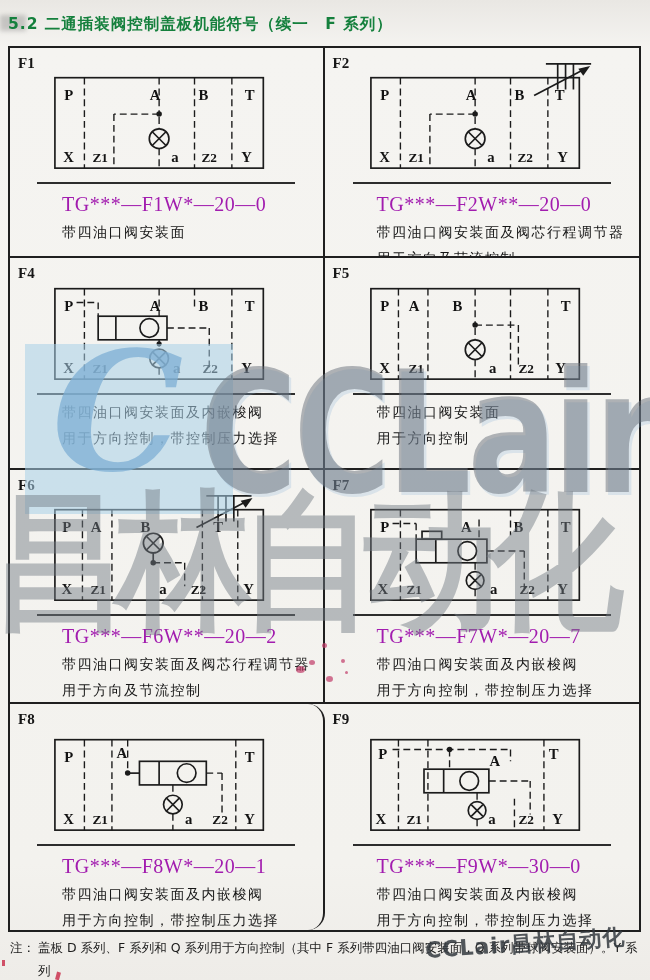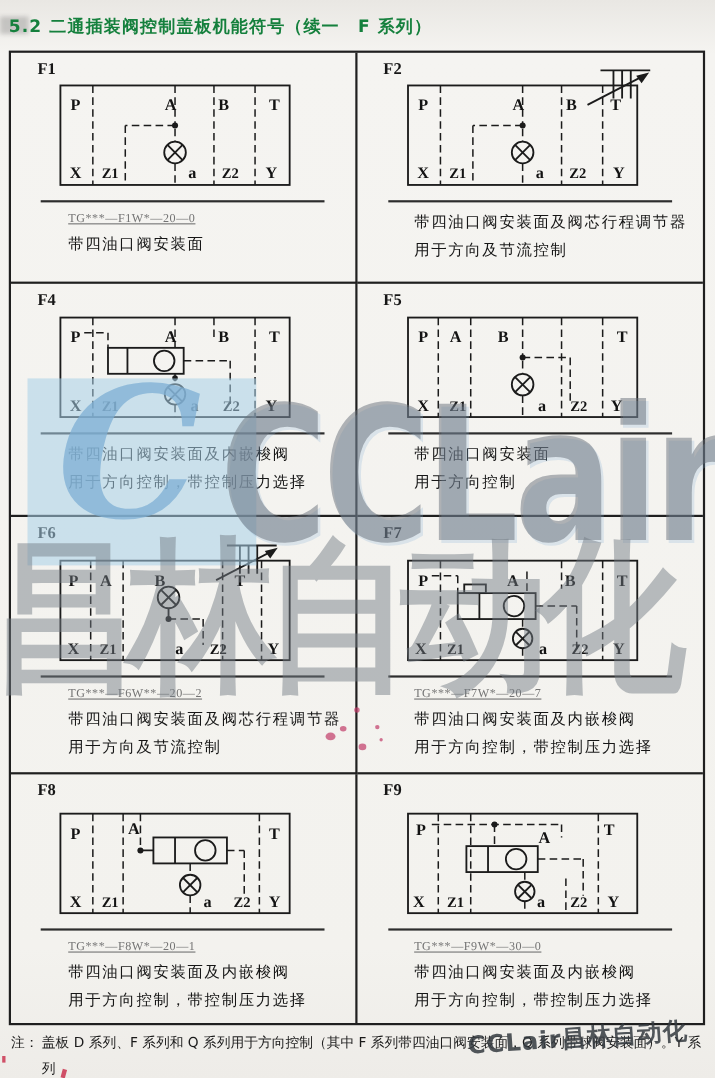--- a/index.html
+++ b/index.html
@@ -16,36 +16,36 @@
   }
   .title-smudge{position:absolute;left:0;top:15px;width:26px;height:16px;background:rgba(90,90,90,.28);filter:blur(2px);}
   
   .table{
     position:absolute;left:8px;top:46px;width:633px;height:886px;
     border:2px solid #1f1f1f;box-sizing:border-box;background:transparent;
   }
   .grid{display:grid;grid-template-columns:1fr 1fr;grid-template-rows:210px 212px 234px 226px;width:100%;height:100%;}
   .cell{position:relative;border-right:2px solid #1f1f1f;border-bottom:2px solid #1f1f1f;box-sizing:border-box;overflow:hidden;}
   .cell:nth-child(even){border-right:none;}
-  .cell:nth-last-child(-n+2){border-bottom:none;}
-  .f-label{position:absolute;left:24px;top:7px;font-family:"Liberation Serif",serif;font-weight:bold;font-size:15px;color:#161616;}
+  .cell:nth-last-child(-n+2){border-bottom:none;border-radius:17px;}
+  .f-label{position:absolute;left:8px;top:7px;font-family:"Liberation Serif",serif;font-weight:bold;font-size:15px;color:#161616;}
   
   .diag{display:block;margin:12px auto 0;width:234px;height:116px;}
   .r2 .diag{margin-top:13px;}
   .r3 .diag{margin-top:22px;}
   .r4 .diag{margin-top:18px;}
   .diag path,.diag rect,.diag circle,.diag line{stroke:#1b1b1b;fill:none;stroke-width:1.7;stroke-linecap:butt;}
   .diag .dash{stroke-dasharray:7 4;stroke-width:1.4;}
   .diag .dot{fill:#1b1b1b;stroke:none;}
   .diag .head{fill:#1b1b1b;stroke:none;}
   .diag text{fill:#131313;stroke:none;font-family:"Liberation Serif","DejaVu Serif",serif;font-weight:bold;font-size:15px;text-anchor:middle;}
   .diag text.sm{font-size:13.5px;}
   .sep{width:258px;margin:6px auto 0;border:none;border-top:2px solid #2d2d2d;}
   .txt{margin:9px 0 0 52px;}
-  .code{font-family:"Liberation Serif","DejaVu Serif",serif;font-size:11px;color:#737373;letter-spacing:.5px;text-decoration:underline;}
+  .code{font-family:"Liberation Serif","DejaVu Serif",serif;font-size:20px;color:#a21caf;letter-spacing:.5px;}
   .desc{font-size:14px;color:#161616;letter-spacing:1.5px;margin-top:8px;}
   
   .note{position:absolute;left:10px;top:936px;width:632px;font-size:12.5px;color:#1a1a1a;line-height:23px;}
   .note .lbl{position:absolute;left:0;top:0;}
   .note .l1{margin-left:28px;}
   
   .wm{position:absolute;pointer-events:none;white-space:nowrap;}
   .wm-rect{left:25px;top:344px;width:208px;height:170px;background:rgba(168,207,232,.55);z-index:3;}
   .wm-swirl{left:52px;top:330px;font-size:165px;font-family:"DejaVu Serif",serif;font-style:italic;font-weight:bold;
     color:rgba(125,175,212,.75);z-index:4;line-height:1;}
@@ -131,20 +131,21 @@
       <text x="157" y="41">B</text>
       <text x="198" y="41">T</text>
       <text x="20" y="104">X</text>
       <text x="52" y="104" class="sm">Z1</text>
       <text x="128" y="104">a</text>
       <text x="163" y="104" class="sm">Z2</text>
       <text x="201" y="104">Y</text>
     </svg>
     <hr class="sep">
     <div class="txt">
+      <div class="code">TG***—F2W**—20—0</div>
       <div class="desc">带四油口阀安装面及阀芯行程调节器</div>
       <div class="desc">用于方向及节流控制</div>
     </div>
   </div>
 
   <div class="cell r2">
     <span class="f-label">F4</span>
     <svg class="diag" viewBox="0 0 238 118">
       <rect x="6" y="18" width="212" height="92"></rect>
       <path class="dash" d="M36 18 V110"></path>

